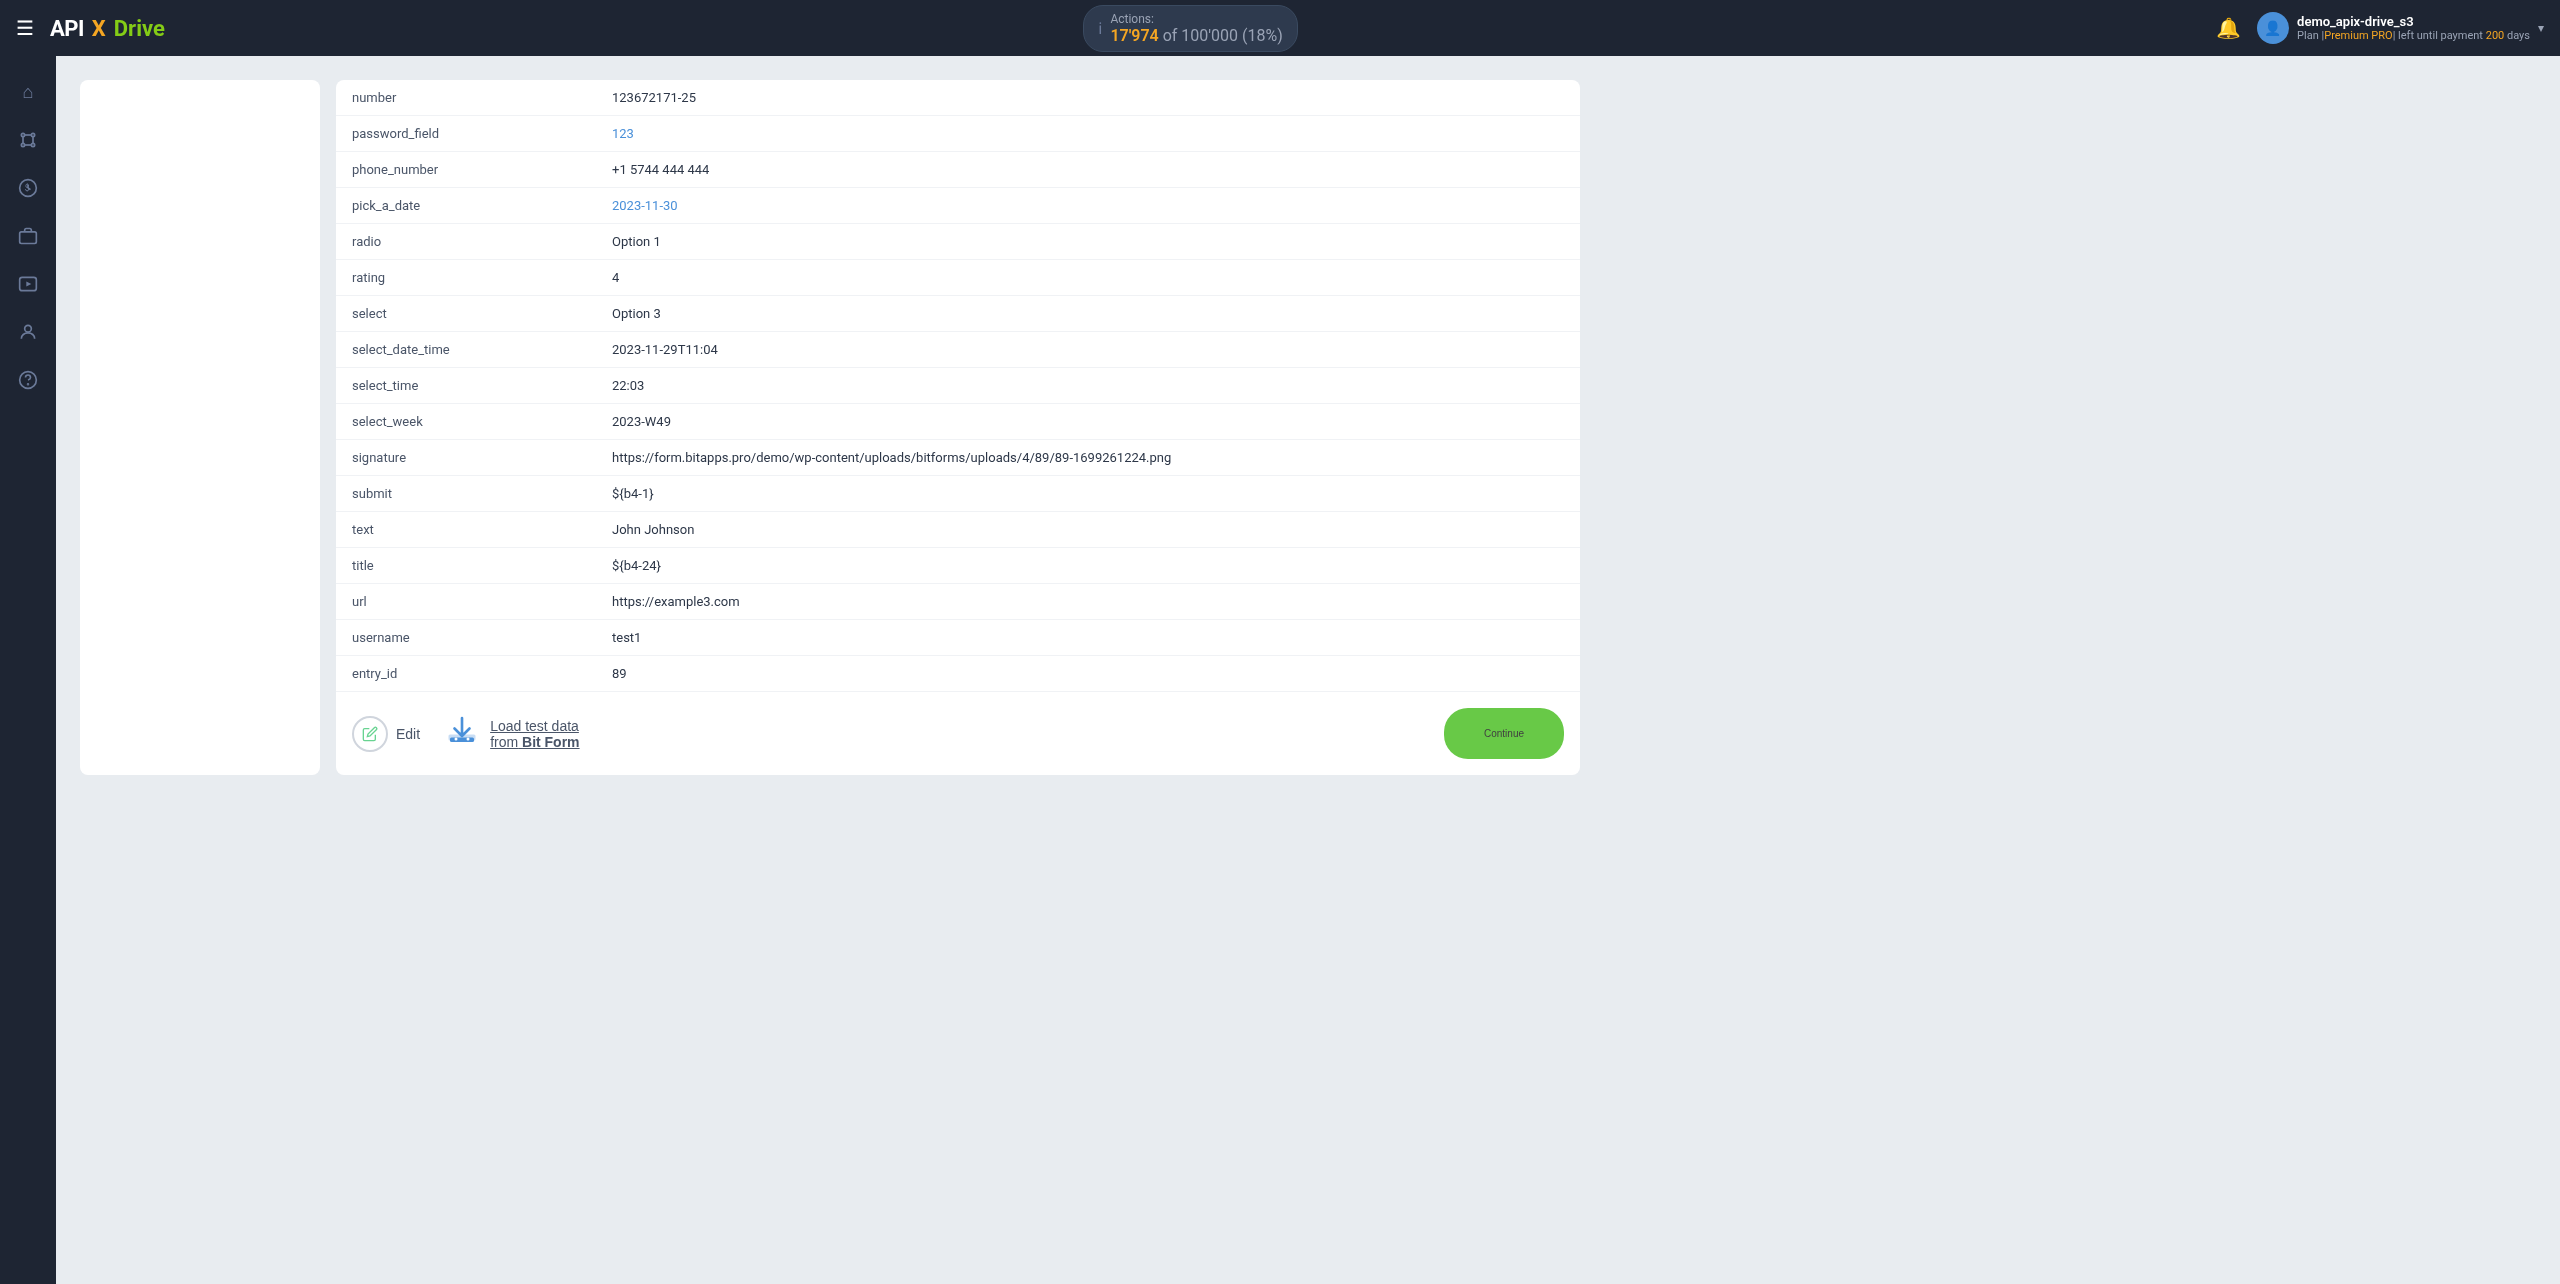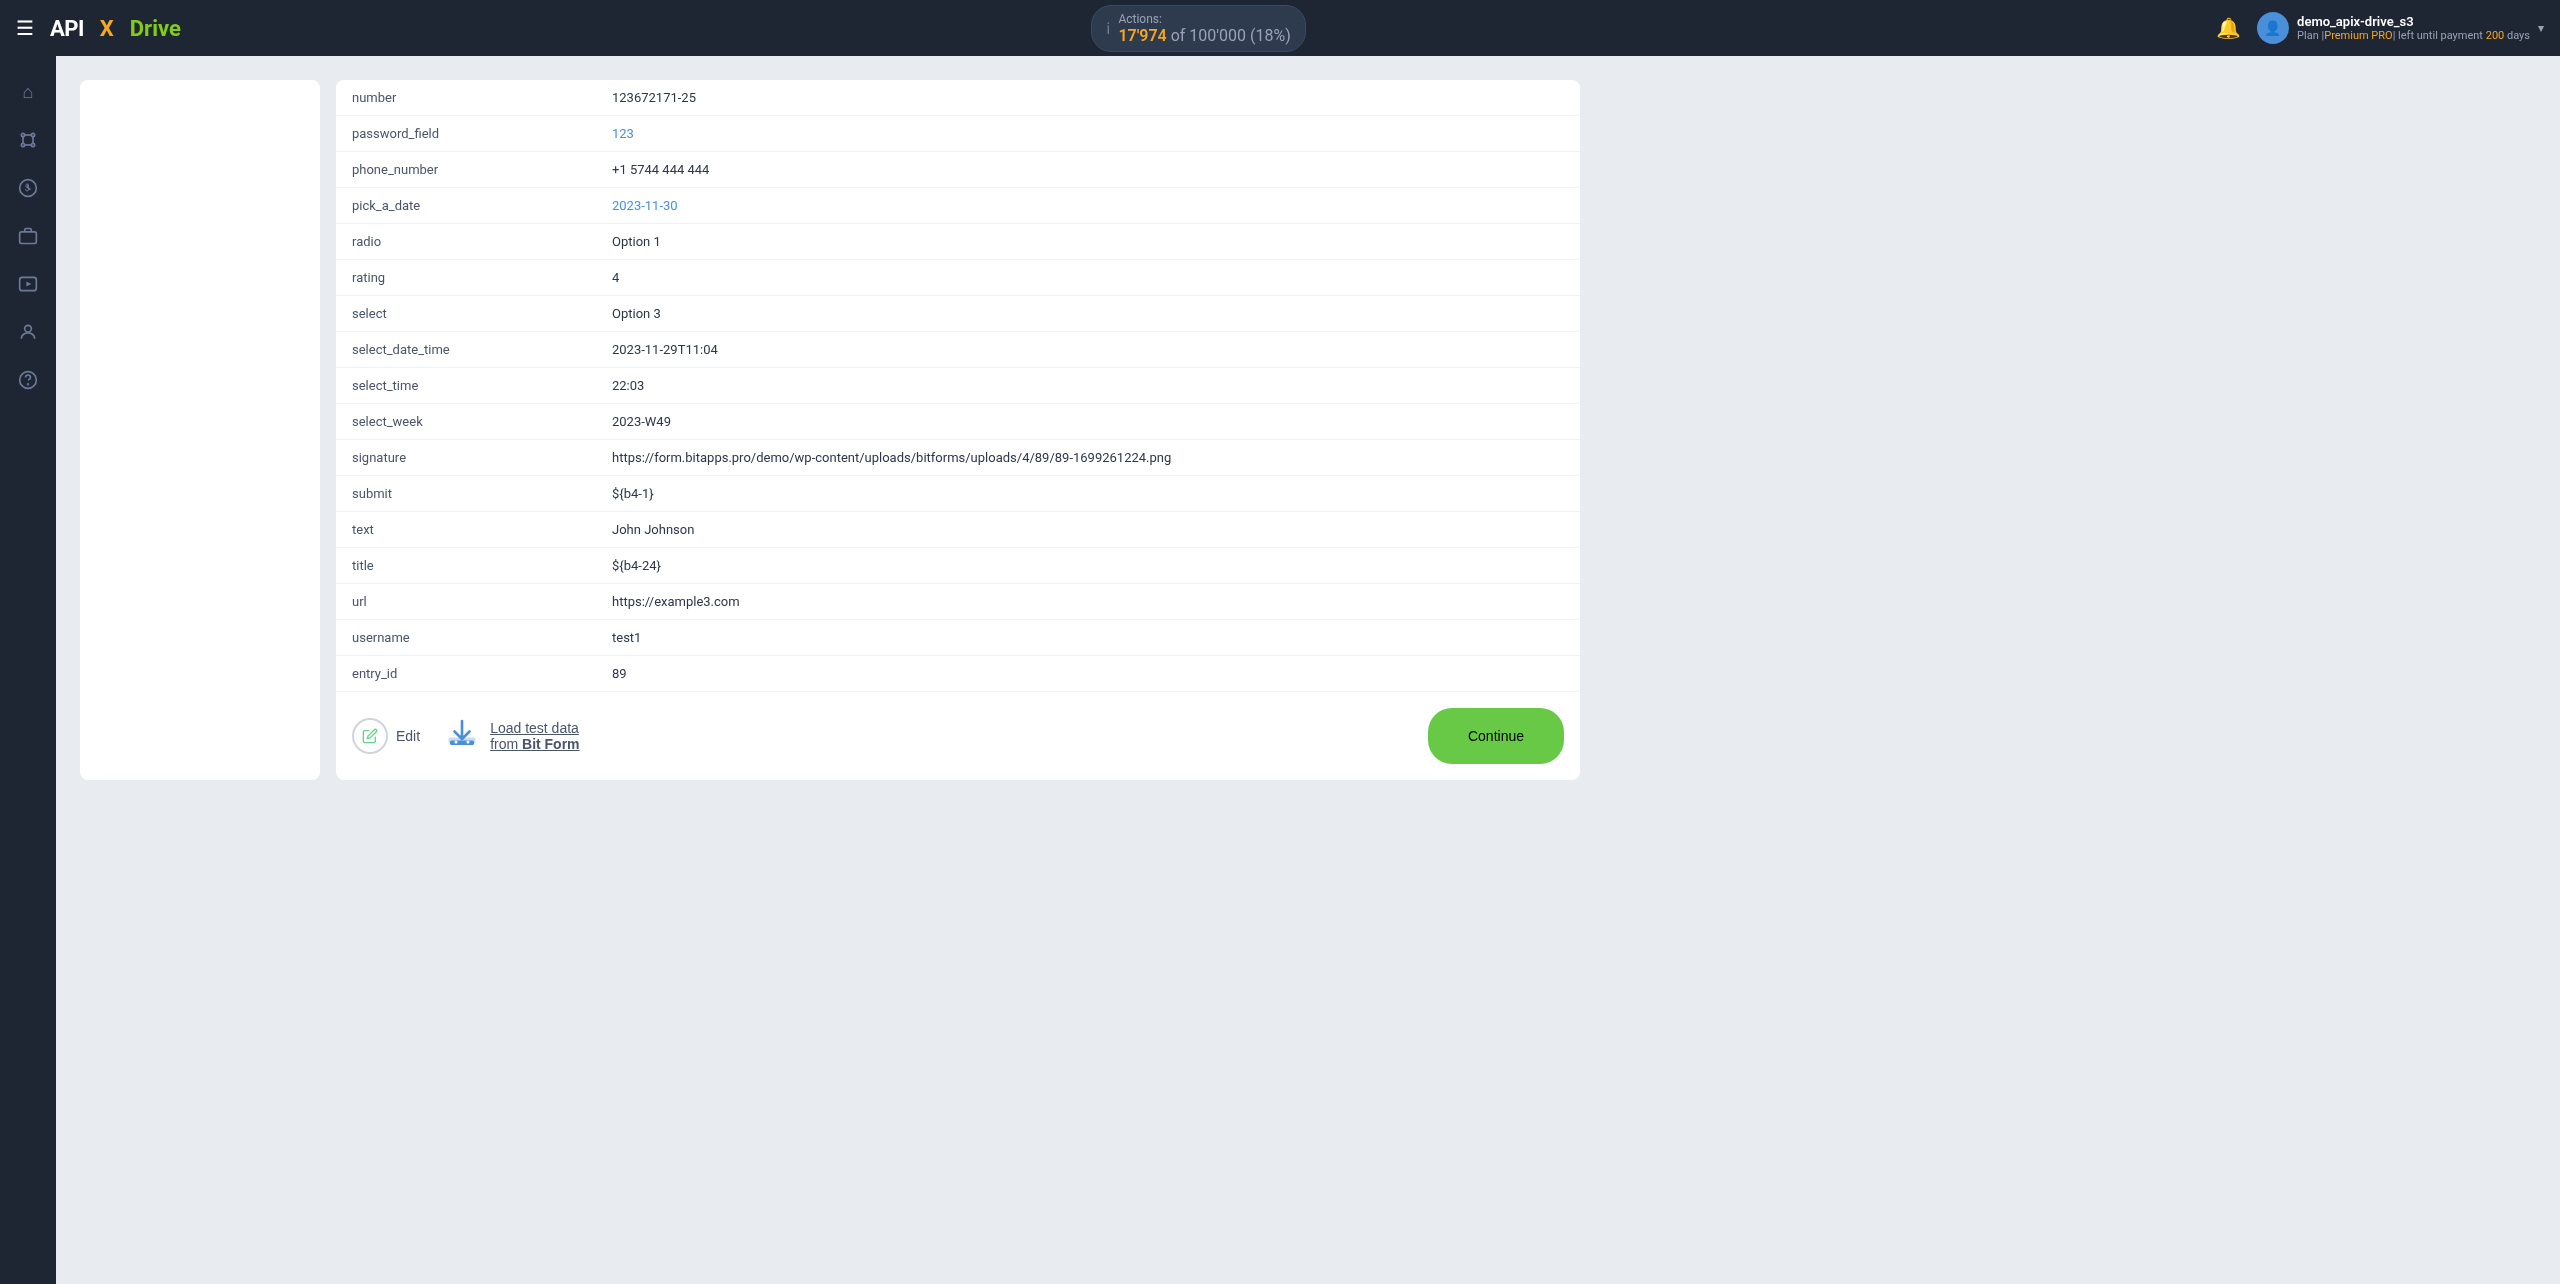--- a/index.html
+++ b/index.html
@@ -10,21 +10,21 @@
       background: #1e2533;
       height: 56px;
       display: flex;
       align-items: center;
       padding: 0 16px;
       flex-shrink: 0;
       justify-content: space-between;
     }
     .topnav-left { display: flex; align-items: center; gap: 16px; }
     .hamburger { color: #fff; font-size: 20px; cursor: pointer; }
-    .logo { display: flex; align-items: center; gap: 16px; }
+    .logo { display: flex; align-items: center; gap: 8px; }
     .logo-api { color: #fff; font-size: 22px; font-weight: 700; letter-spacing: -0.5px; }
     .logo-x { color: #f5a623; font-size: 22px; font-weight: 700; }
     .logo-drive { color: #84cc16; font-size: 22px; font-weight: 700; }
 
     .topnav-center { display: flex; align-items: center; }
     .actions-badge {
       background: #2e3a4e;
       border: 1px solid #3a4a60;
       border-radius: 20px;
       padding: 6px 14px;
@@ -174,25 +174,25 @@
     }
     .load-icon {
       color: #4a90d9;
       font-size: 28px;
     }
     .load-text { text-align: left; text-decoration: underline; }
     .load-text-main { font-size: 14px; color: #4a5568; }
 
     .continue-btn {
       background: #68c947;
-      color: #000000;
+      color: #404040;
       border: none;
       border-radius: 24px;
       padding: 20px 40px;
-      font-size: 14px;
+      font-size: 10px;
       font-weight: 500;
       cursor: pointer;
     }
   </style>
 </head>
 <body>
 
 <nav class="topnav">
   <div class="topnav-left">
     <span class="hamburger">☰</span>

